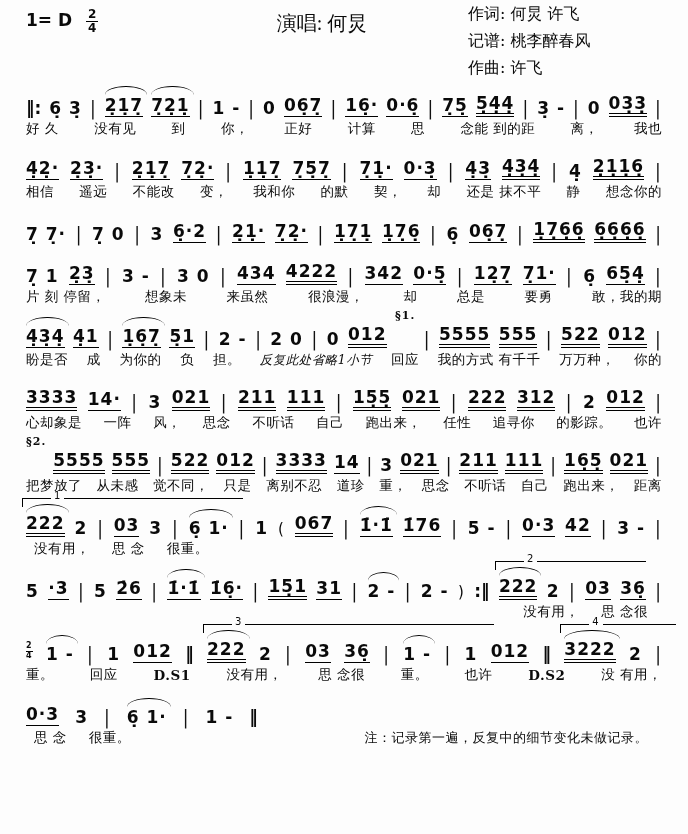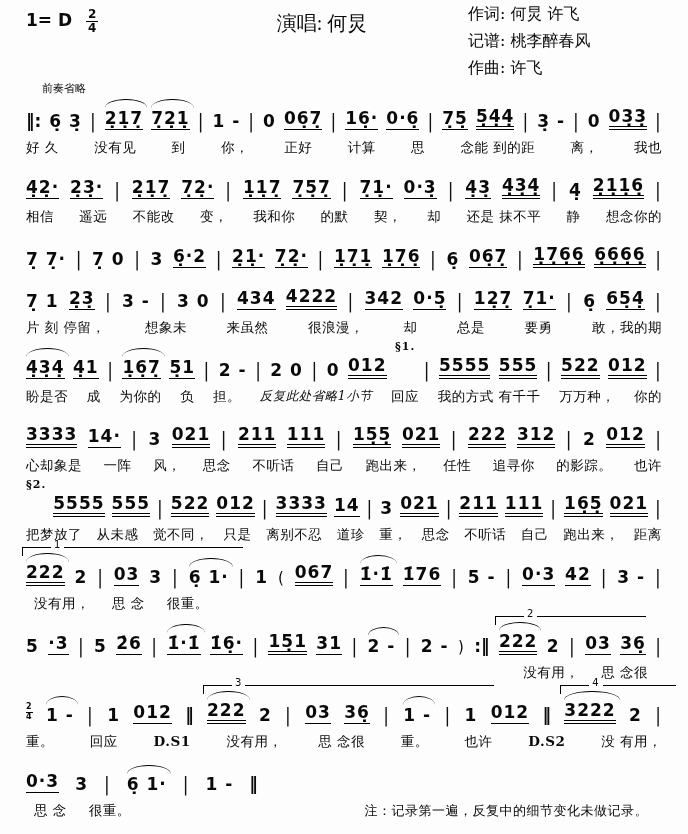--- a/index.html
+++ b/index.html
@@ -30,21 +30,21 @@
   .heavy,.final{font-size:17px;letter-spacing:0;}
   .paren{font-weight:400;font-size:15px;}
   .segno{align-self:flex-start;font-size:11px;font-weight:bold;font-family:"DejaVu Serif",serif;transform:translateY(-4px);}
   .ts{display:inline-flex;flex-direction:column;font-size:8px;line-height:1.1;font-weight:bold;transform:translateY(-2px);}
   .ts span:first-child{border-bottom:1px solid #000;}
   .arc{position:absolute;left:0;right:-4px;top:-11px;height:8px;display:block;
        border-top:1.5px solid #000;border-radius:50% 50% 0 0/100% 100% 0 0;font-style:normal;}
   .vbr{position:absolute;left:-4px;top:-17px;height:8px;display:block;
        border-top:1.5px solid #000;border-left:1.5px solid #000;font-style:normal;}
   .vbr b{position:absolute;left:28px;top:-8px;font-size:10px;font-weight:400;background:#fdfdfd;padding:0 3px;}
-  .lyrics{height:18px;margin-top:9px;display:flex;font-size:13.5px;letter-spacing:0.5px;white-space:nowrap;}
+  .lyrics{height:18px;margin-top:3px;display:flex;font-size:13.5px;letter-spacing:0.5px;white-space:nowrap;align-items:center;}
   .lyrics.just{justify-content:space-between;}
   .lyrics.left{justify-content:flex-start;gap:22px;padding-left:8px;padding-right:14px;}
   .sp{flex:1;}
   .lseg.script{font-family:"DejaVu Serif",serif;font-style:italic;font-size:12.5px;}
   .lseg.ds{font-family:"DejaVu Serif",serif;font-weight:bold;}
   .lseg.note{font-size:13px;}
 </style>
 </head>
 <body>
 
@@ -59,21 +59,20 @@
       </span>
     </div>
     <div class="singer">演唱: 何炅</div>
     <div class="credits">
       <div>作词: 何炅 许飞</div>
       <div>记谱: 桃李醉春风</div>
       <div>作曲: 许飞</div>
     </div>
   </div>
 
-  <div class="prelude">前奏省略</div>
 
   <div id="score">
       <div class="system">
         <div class="notes just">
           <span class="tok rep">‖:</span>
           <span class="tok ">6̣ 3̣</span>
           <span class="bar">|</span>
           <span class="tok u1 rel">2̣1̣7̣<i class="arc"></i></span>
           <span class="tok u1 rel">7̣2̣1̣<i class="arc"></i></span>
           <span class="bar">|</span>

